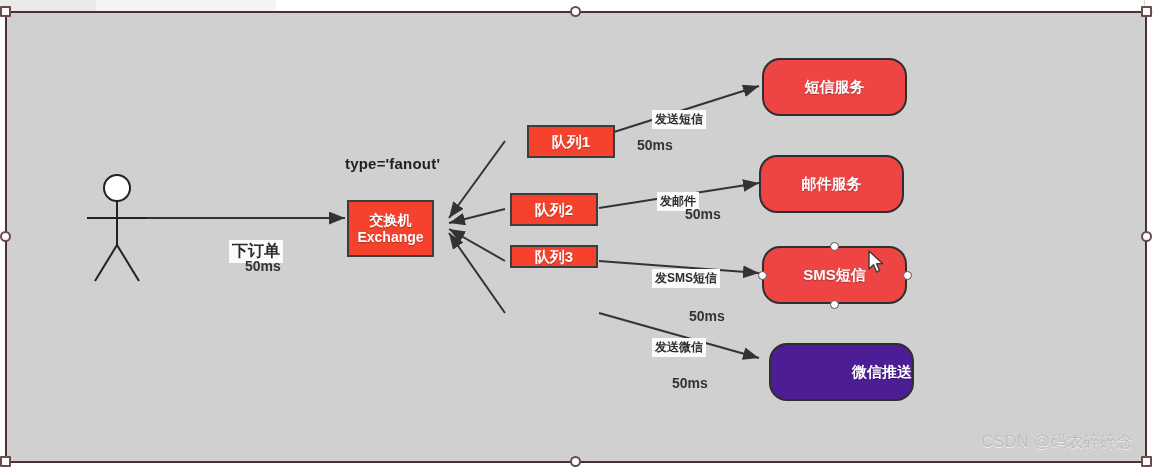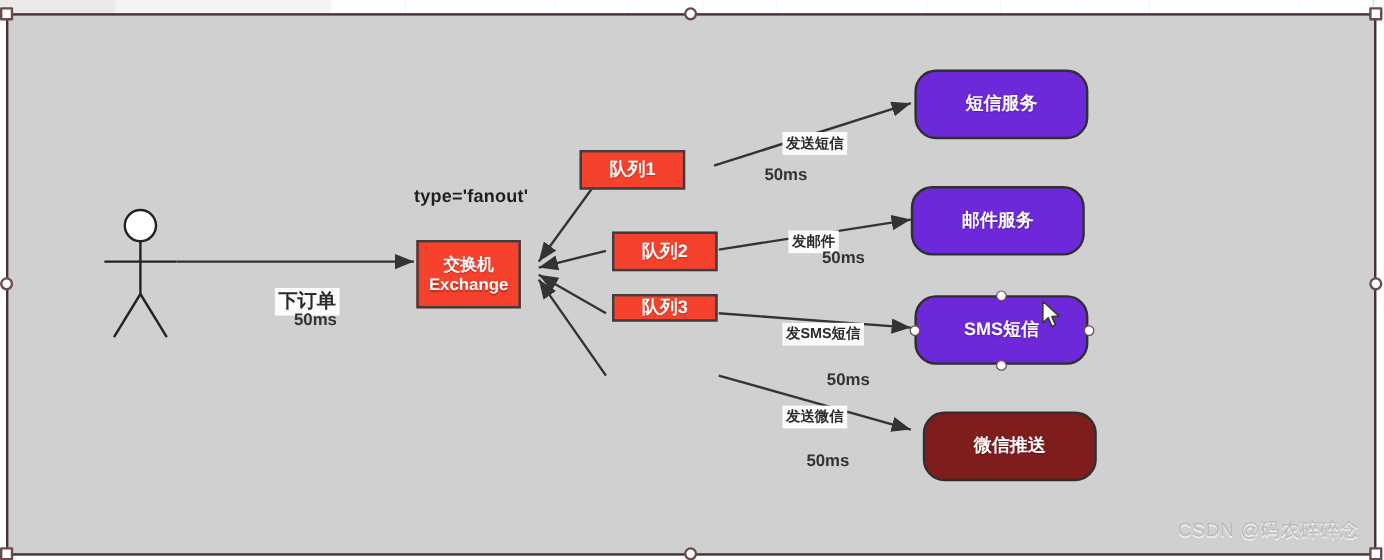--- a/index.html
+++ b/index.html
@@ -87,22 +87,22 @@
     text-shadow: 0 1px 1px rgba(0,0,0,.28);
   }
   .node.rect {
     background: #f6412d;
     border: 2px solid #3d3d3d;
   }
   .node.rounded {
     border-radius: 18px;
     border: 2px solid #2f2f2f;
   }
-  .node.orange { background: #6d28d9; }
-  .node.green  { background: #7f1d1d; }
+  .node.orange { background: #ef4444; }
+  .node.green  { background: #4c1d95; justify-content: flex-end; }
   .node .l1 { display: block; }
   .node .l2 { display: block; }
   
   .flabel {
     position: absolute;
     color: #2b2b2b;
     font-weight: bold;
     white-space: nowrap;
   }
   .flabel.boxed {
@@ -210,21 +210,21 @@
     <div class="flabel boxed" style="left:222px; top:204px; font-size:16px;margin-top:23px;">下订单</div>
     <div class="flabel ms" style="left:238px; top:245px; font-size:14px;">50ms</div>
 
     <div class="node rect" style="left:340px; top:187px; width:87px; height:57px; font-size:14px;">
       <span>
         <span class="l1">交换机</span>
         <span class="l2">Exchange</span>
       </span>
     </div>
 
-    <div class="node rect" style="left:476px; top:112px; width:88px; height:33px; font-size:15px;">
+    <div class="node rect" style="left:520px; top:112px; width:88px; height:33px; font-size:15px;">
       <span>队列1</span>
     </div>
     <div class="node rect" style="left:503px; top:180px; width:88px; height:33px; font-size:15px;">
       <span>队列2</span>
     </div>
     <div class="node rect" style="left:503px; top:232px; width:88px; height:23px; font-size:15px;">
       <span>队列3</span>
     </div>
 
     <div class="flabel boxed" style="left:645px; top:97px; font-size:12px;">发送短信</div>

